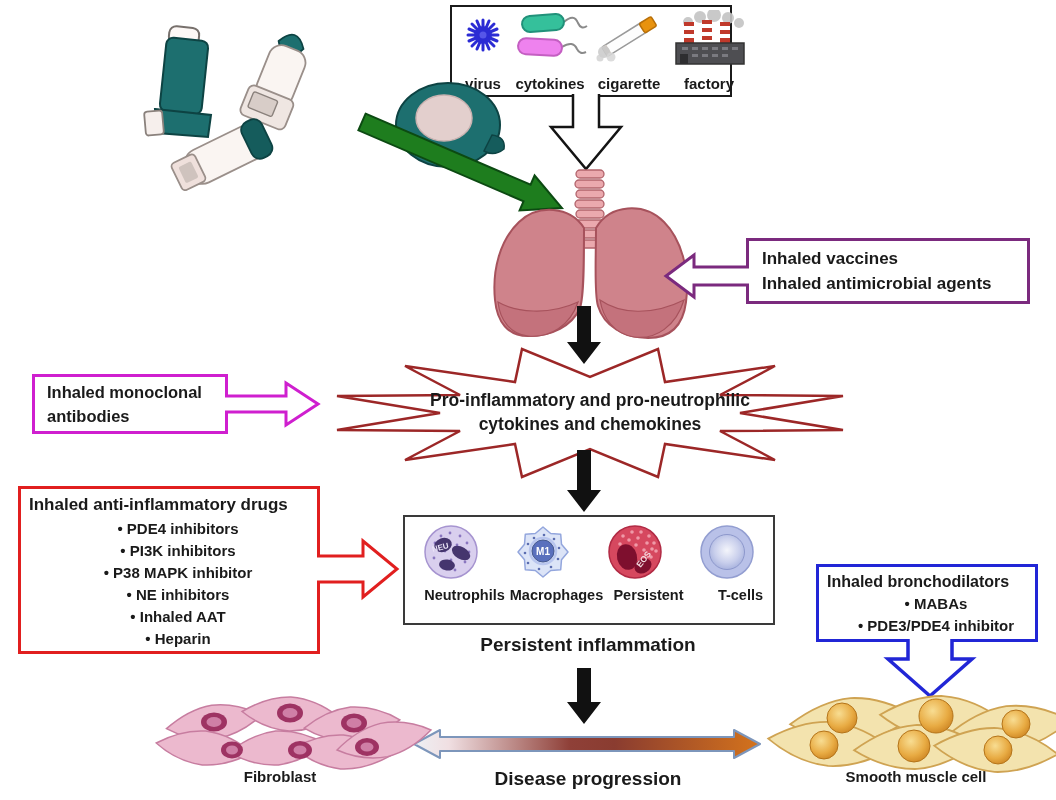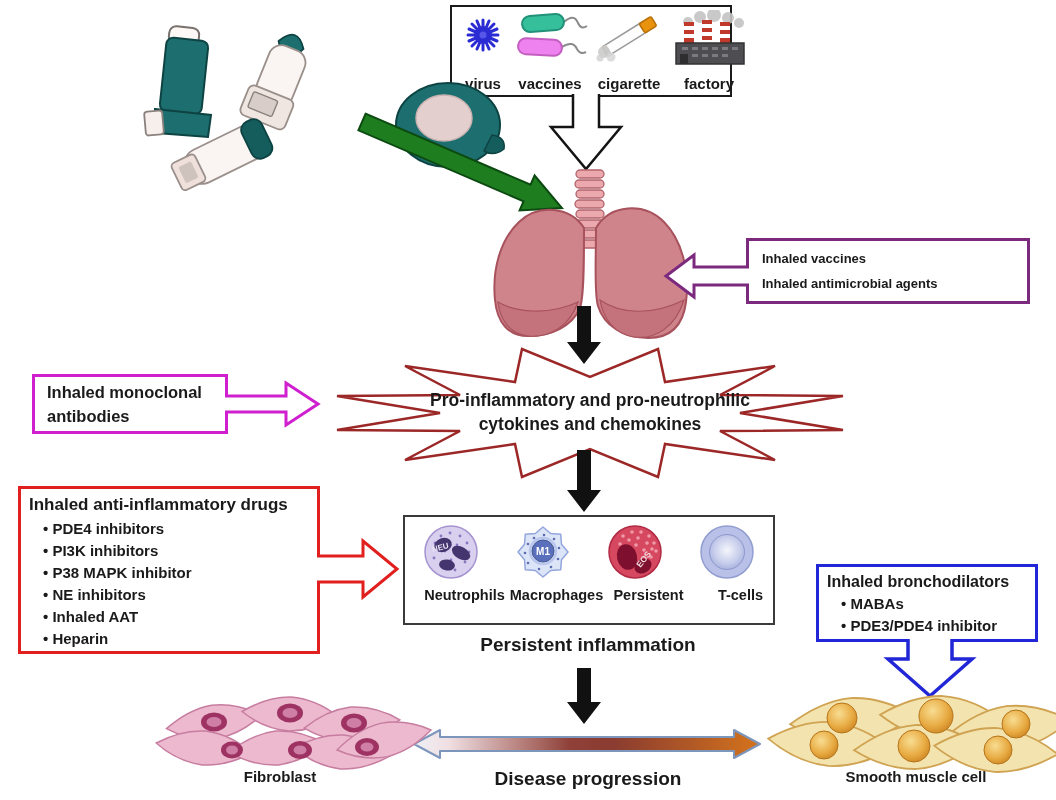--- a/index.html
+++ b/index.html
@@ -8,30 +8,30 @@
   .abs{position:absolute;}
   .box{position:absolute;background:#fff;box-sizing:border-box;z-index:2;}
   
   .irritants{left:450px;top:5px;width:282px;height:92px;border:2.5px solid #1b1b1b;
              display:flex;justify-content:flex-start;align-items:stretch;padding:3px 6px 2px 6px;}
   .irr-col{display:flex;flex-direction:column;align-items:center;justify-content:space-between;}
   .irr-label{font-size:15px;font-weight:bold;line-height:17px;padding-bottom:1px;}
   
   .vaccines{left:746px;top:238px;width:284px;height:66px;border:3px solid #7b2a7e;
             display:flex;flex-direction:column;justify-content:center;padding-left:13px;}
-  .vaccines div{font-size:13px;font-weight:bold;line-height:25px;}
+  .vaccines div{font-size:17px;font-weight:bold;line-height:25px;}
   .monoclonal{left:32px;top:374px;width:196px;height:60px;border:3px solid #cf1fcf;
               display:flex;flex-direction:column;justify-content:center;padding-left:12px;}
   .monoclonal div{font-size:16.5px;font-weight:bold;line-height:24px;}
   .redbox{left:18px;top:486px;width:302px;height:168px;border:3px solid #e11f1f;padding:6px 4px 0 8px;}
   .redbox .ttl{font-size:17px;font-weight:bold;margin-bottom:3px;}
   .bluebox{left:816px;top:564px;width:222px;height:78px;border:3px solid #2126d6;padding:6px 4px 4px 8px;}
   .bluebox .ttl{font-size:16px;font-weight:bold;margin-bottom:2px;}
   ul.blist{list-style:none;margin:0;padding:0 0 0 14px;}
-  ul.blist li{font-size:15px;font-weight:bold;line-height:22px;}
+  ul.blist li{font-size:15px;font-weight:bold;line-height:22px;text-align:center;}
   ul.blist li::before{content:"• ";}
   
   .cellsbox{left:403px;top:515px;width:372px;height:110px;border:2px solid #3a3a3a;
             display:flex;justify-content:space-evenly;align-items:flex-start;padding-top:7px;}
   .cell-col{display:flex;flex-direction:column;align-items:center;width:92px;}
   .cell-label{font-size:14.5px;font-weight:bold;margin-top:5px;white-space:nowrap;margin-left:27px;}
   
   .starburst-text{left:340px;top:388px;width:500px;text-align:center;z-index:6;
                   font-size:17.5px;font-weight:bold;line-height:24px;}
   .persistent{left:400px;top:634px;width:376px;text-align:center;font-size:19px;font-weight:bold;z-index:2;}
@@ -63,21 +63,21 @@
       </svg>
       <div class="irr-label">virus</div>
     </div>
     <div class="irr-col">
       <svg width="84" height="54">
         <path d="M56,12 q10,-9 14,1 q3,7 9,3" fill="none" stroke="#8a8a8a" stroke-width="2"></path>
         <rect x="14" y="5" width="42" height="16" rx="8" fill="#35c09b" stroke="#21917a" stroke-width="2" transform="rotate(-4 35 13)"></rect>
         <path d="M54,37 q11,-7 15,2 q3,6 9,3" fill="none" stroke="#8a8a8a" stroke-width="2"></path>
         <rect x="10" y="29" width="44" height="16" rx="8" fill="#ee82ee" stroke="#c45fc2" stroke-width="2" transform="rotate(3 32 37)"></rect>
       </svg>
-      <div class="irr-label">vaccines</div>
+      <div class="irr-label">cytokines</div>
     </div>
     <div class="irr-col">
       <svg width="74" height="54">
         <g transform="rotate(-32 37 26)">
           <rect x="8" y="21" width="48" height="11" rx="2" fill="#fdfdfd" stroke="#9a9a9a" stroke-width="1.5"></rect>
           <rect x="52" y="21" width="14" height="11" rx="2" fill="#e8920e" stroke="#b86f08" stroke-width="1.5"></rect>
           <rect x="8" y="21" width="5" height="11" fill="#cfc9c3"></rect>
         </g>
         <circle cx="12" cy="42" r="6" fill="#c9c9c9" opacity="0.85"></circle>
         <circle cx="19" cy="47" r="4.5" fill="#d6d6d6" opacity="0.85"></circle>

